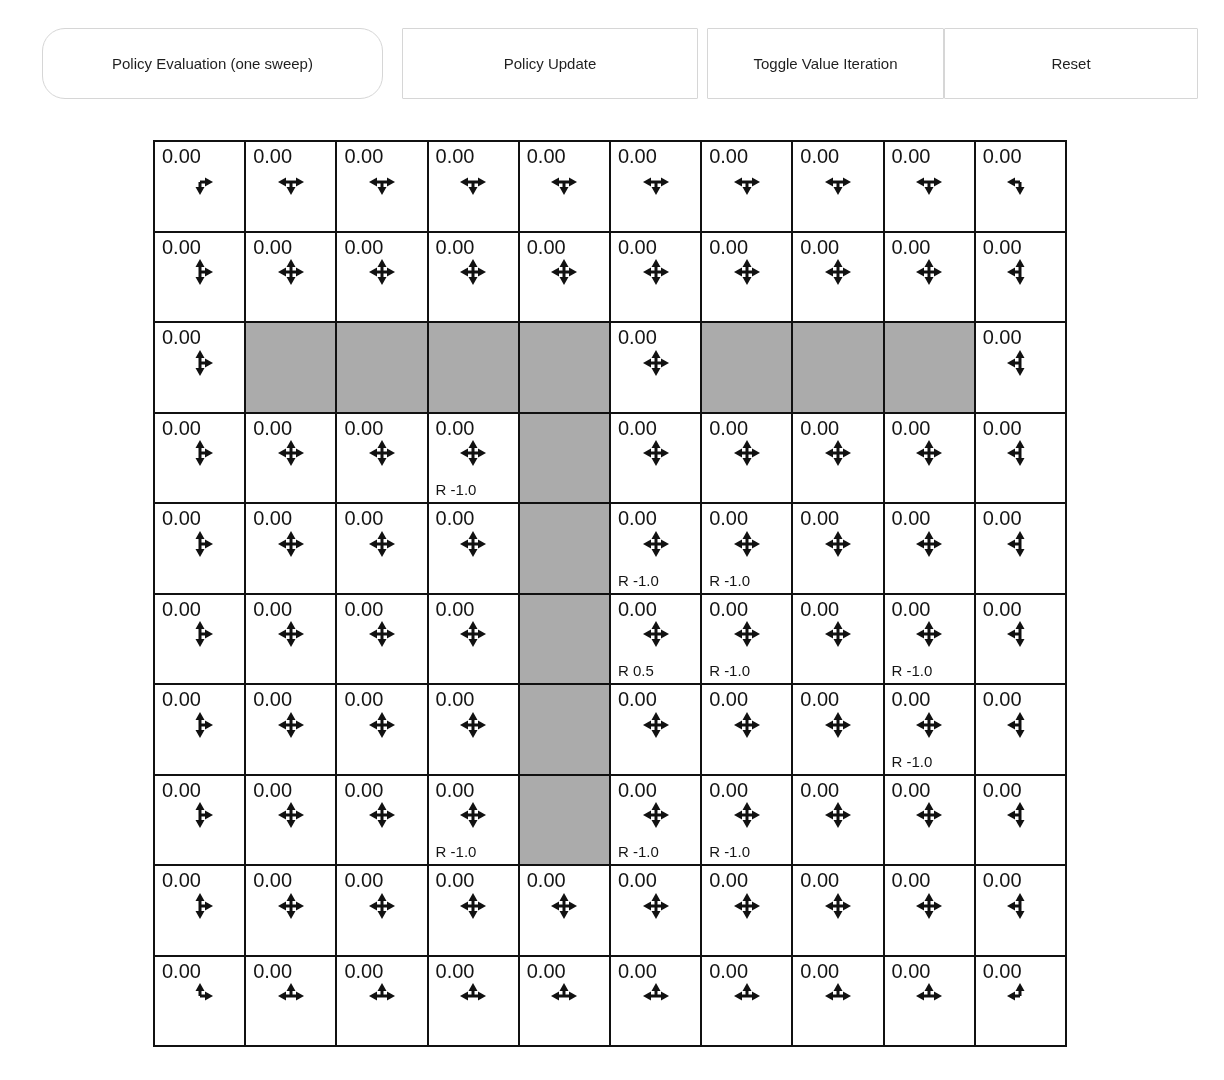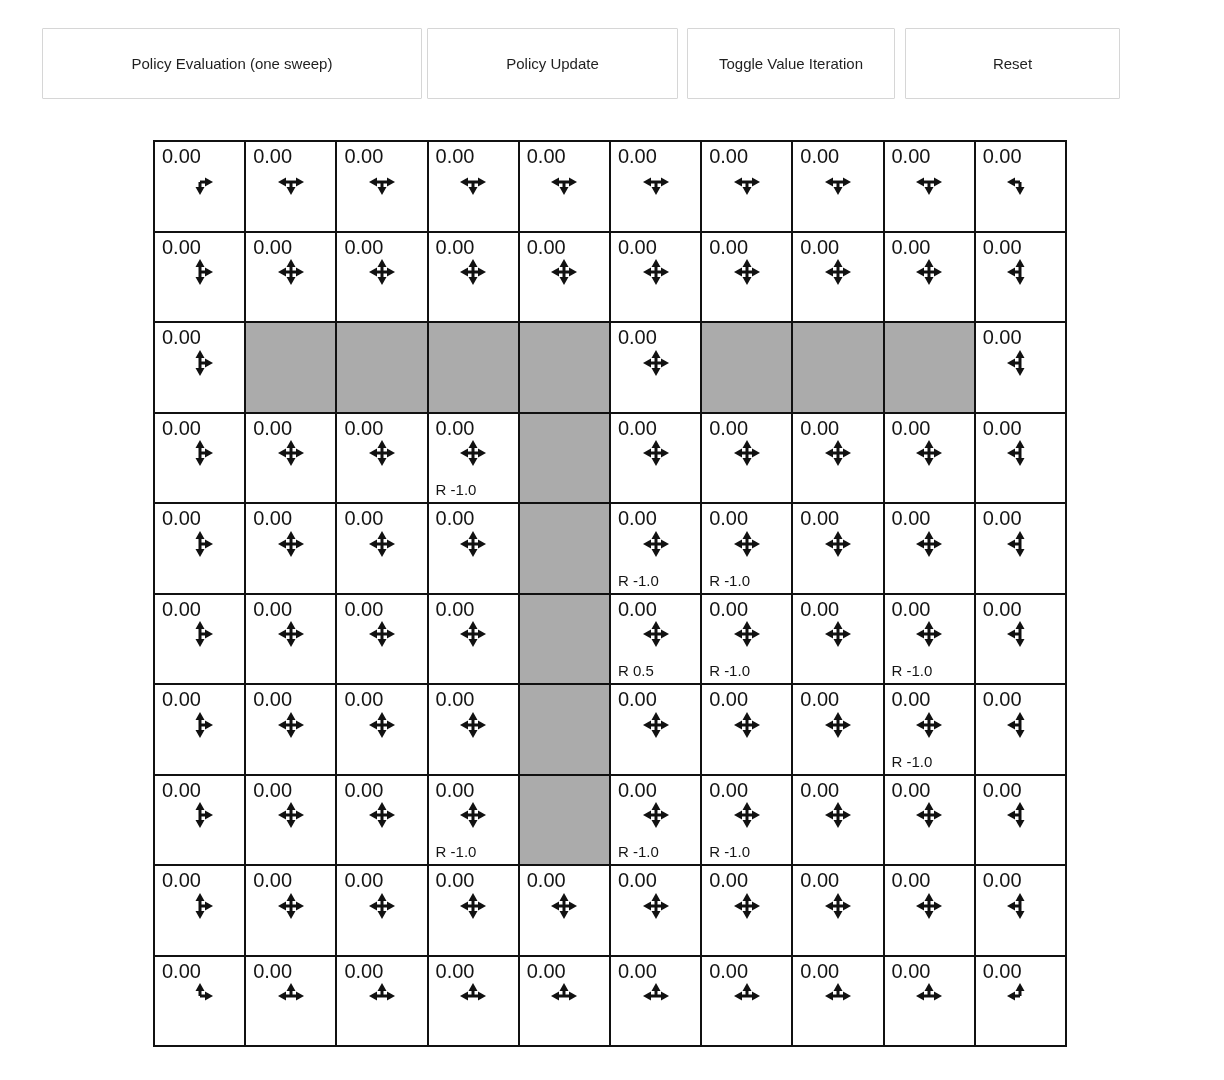--- a/index.html
+++ b/index.html
@@ -9,24 +9,24 @@
   }
   
   .toolbar{
     position:absolute;left:42px;top:28px;display:flex;align-items:stretch;
   }
   .btn{
     height:71px;background:#ffffff;border:1px solid #d6d6d6;border-radius:1px;
     font-family:"Liberation Sans", sans-serif;font-size:15px;color:#1f1f1f;
     display:flex;align-items:center;justify-content:center;cursor:pointer;padding:0;
   }
-  .btn.b0{width:380px;}
-  .btn.b1{width:251px;margin-left:5px;}
-  .btn.b2{width:208px;margin-left:9px;}
-  .btn.b3{width:215px;margin-left:10px;}
+  .btn.b0{width:341px;border-radius:23px;}
+  .btn.b1{width:296px;margin-left:19px;}
+  .btn.b2{width:237px;margin-left:9px;}
+  .btn.b3{width:254px;margin-left:0;}
   
   .gridworld{
     position:absolute;left:153px;top:140px;
     display:grid;grid-template-columns:repeat(10,91.2px);grid-auto-rows:90.5px;
     border-top:2px solid var(--line-color,#111);
     border-left:2px solid var(--line-color,#111);
     background:#0369a1;
   }
   .cell{
     position:relative;box-sizing:border-box;

